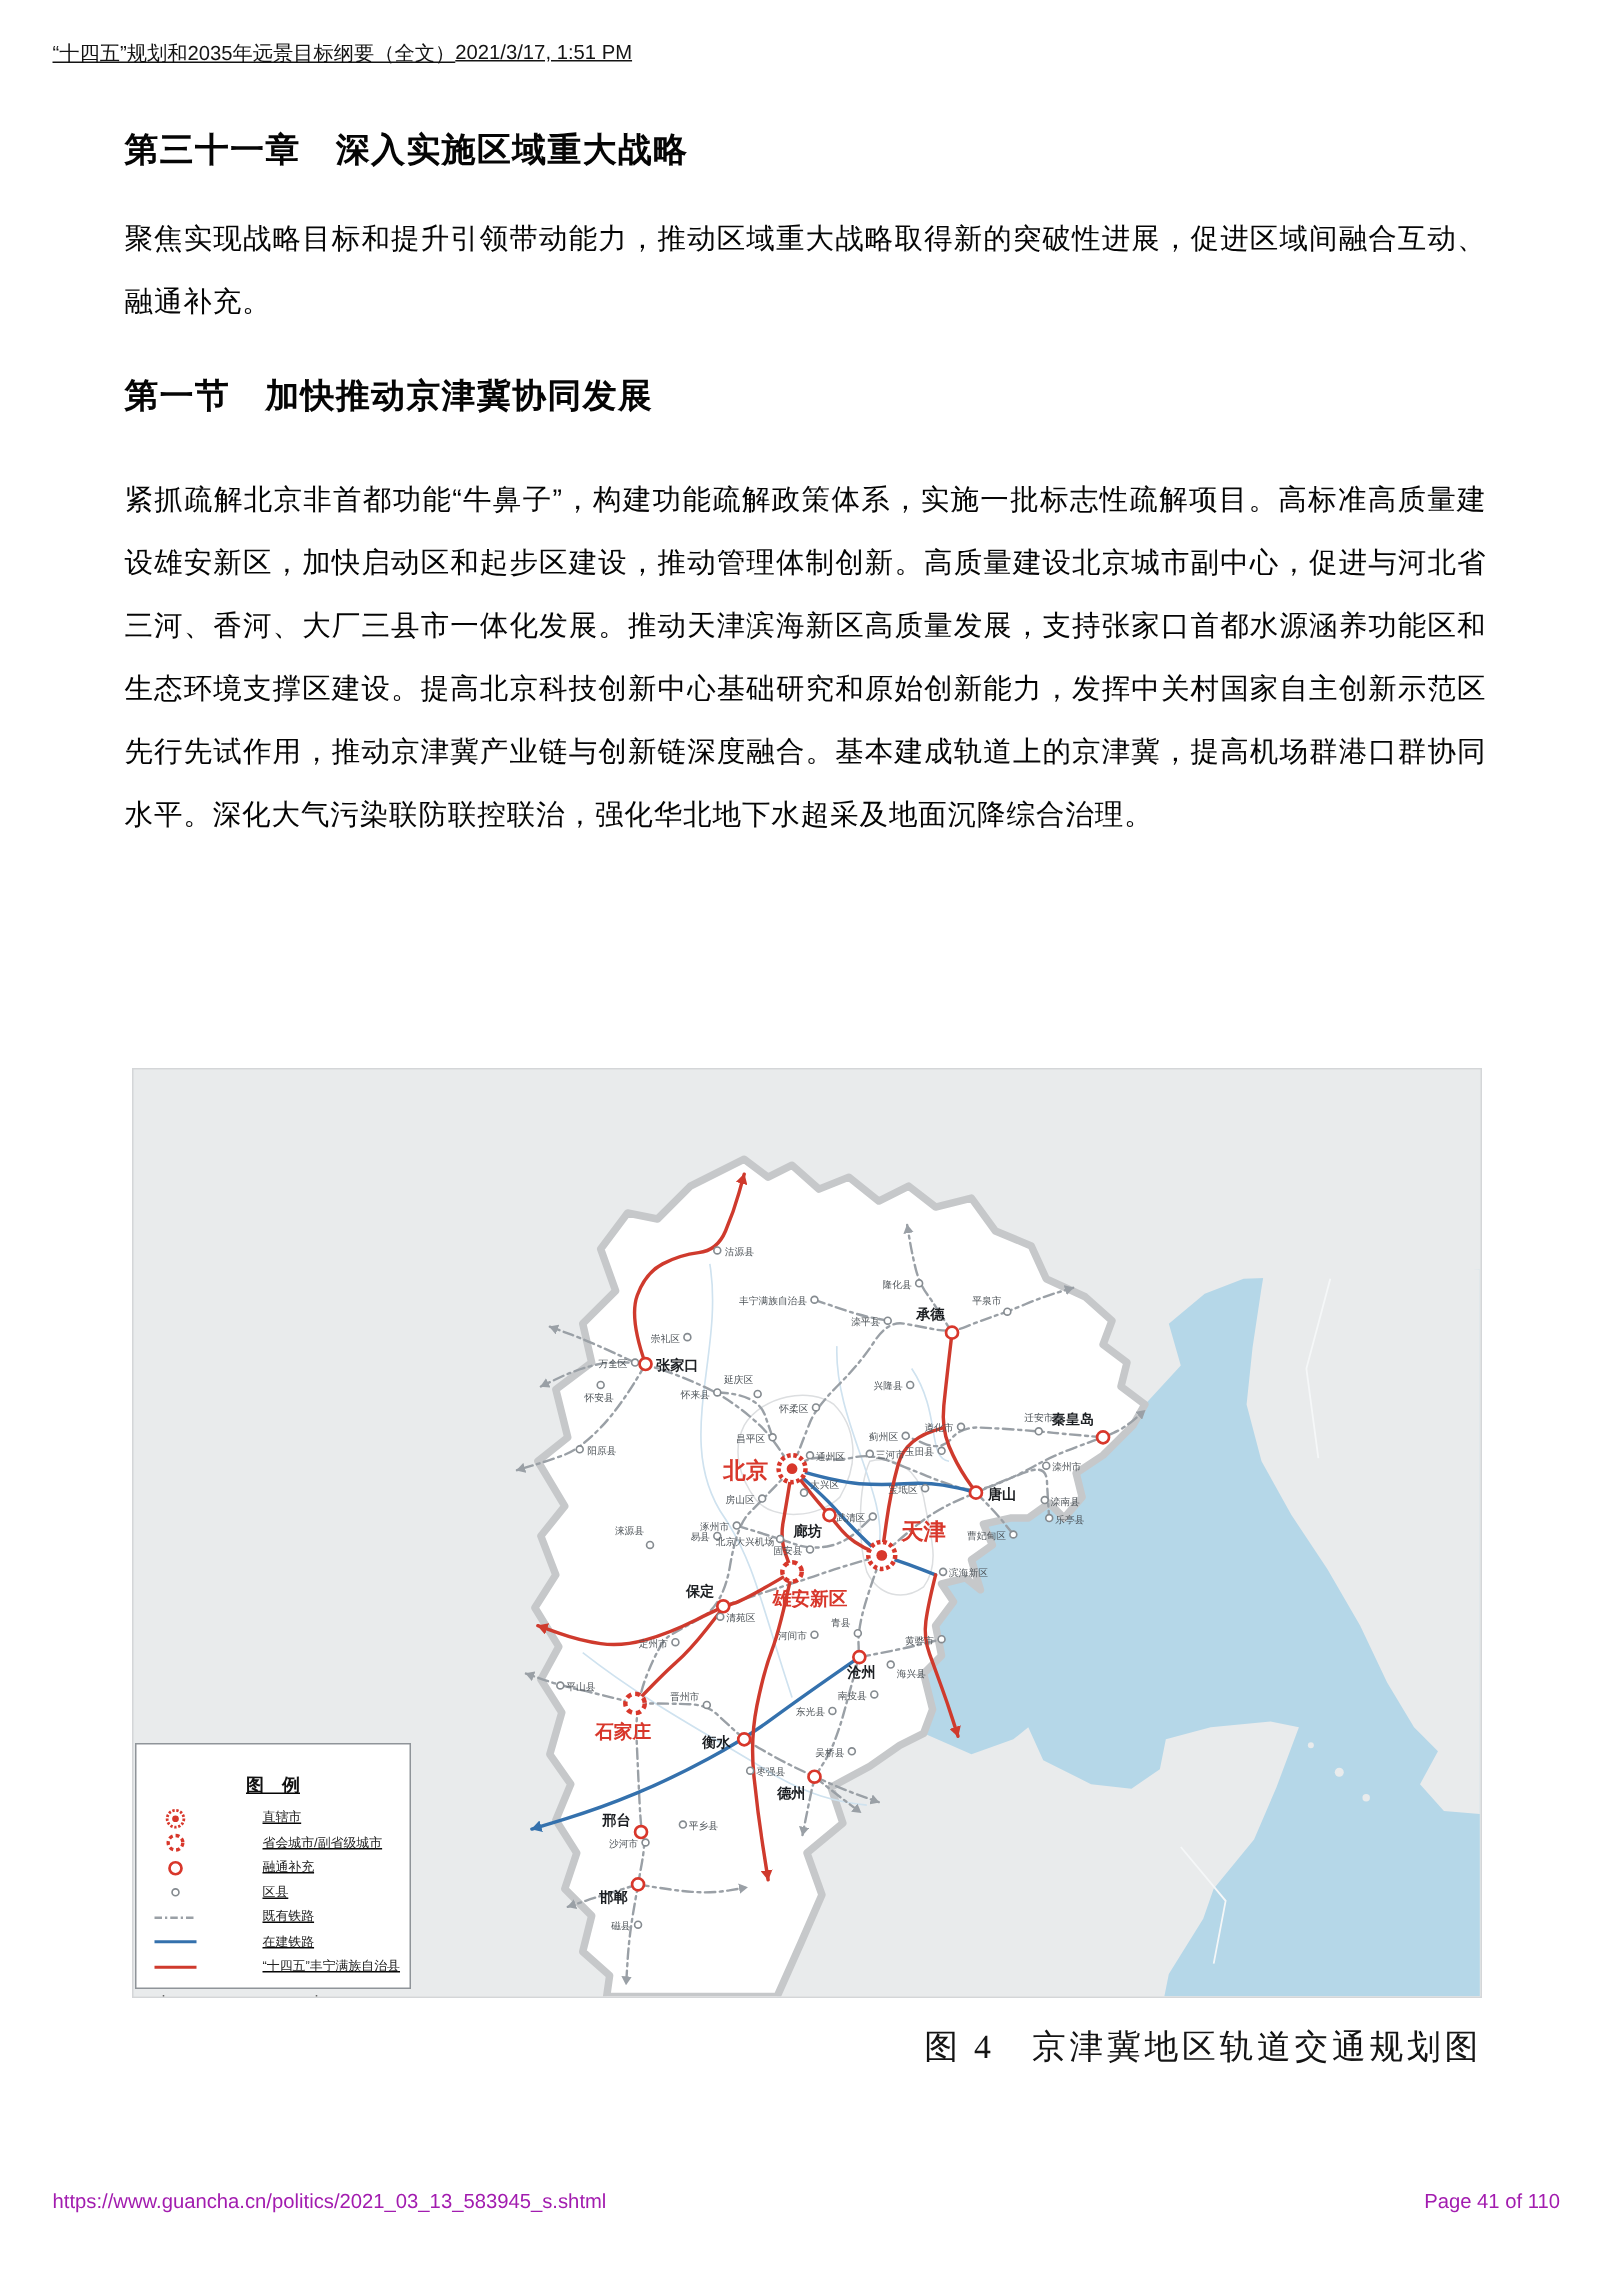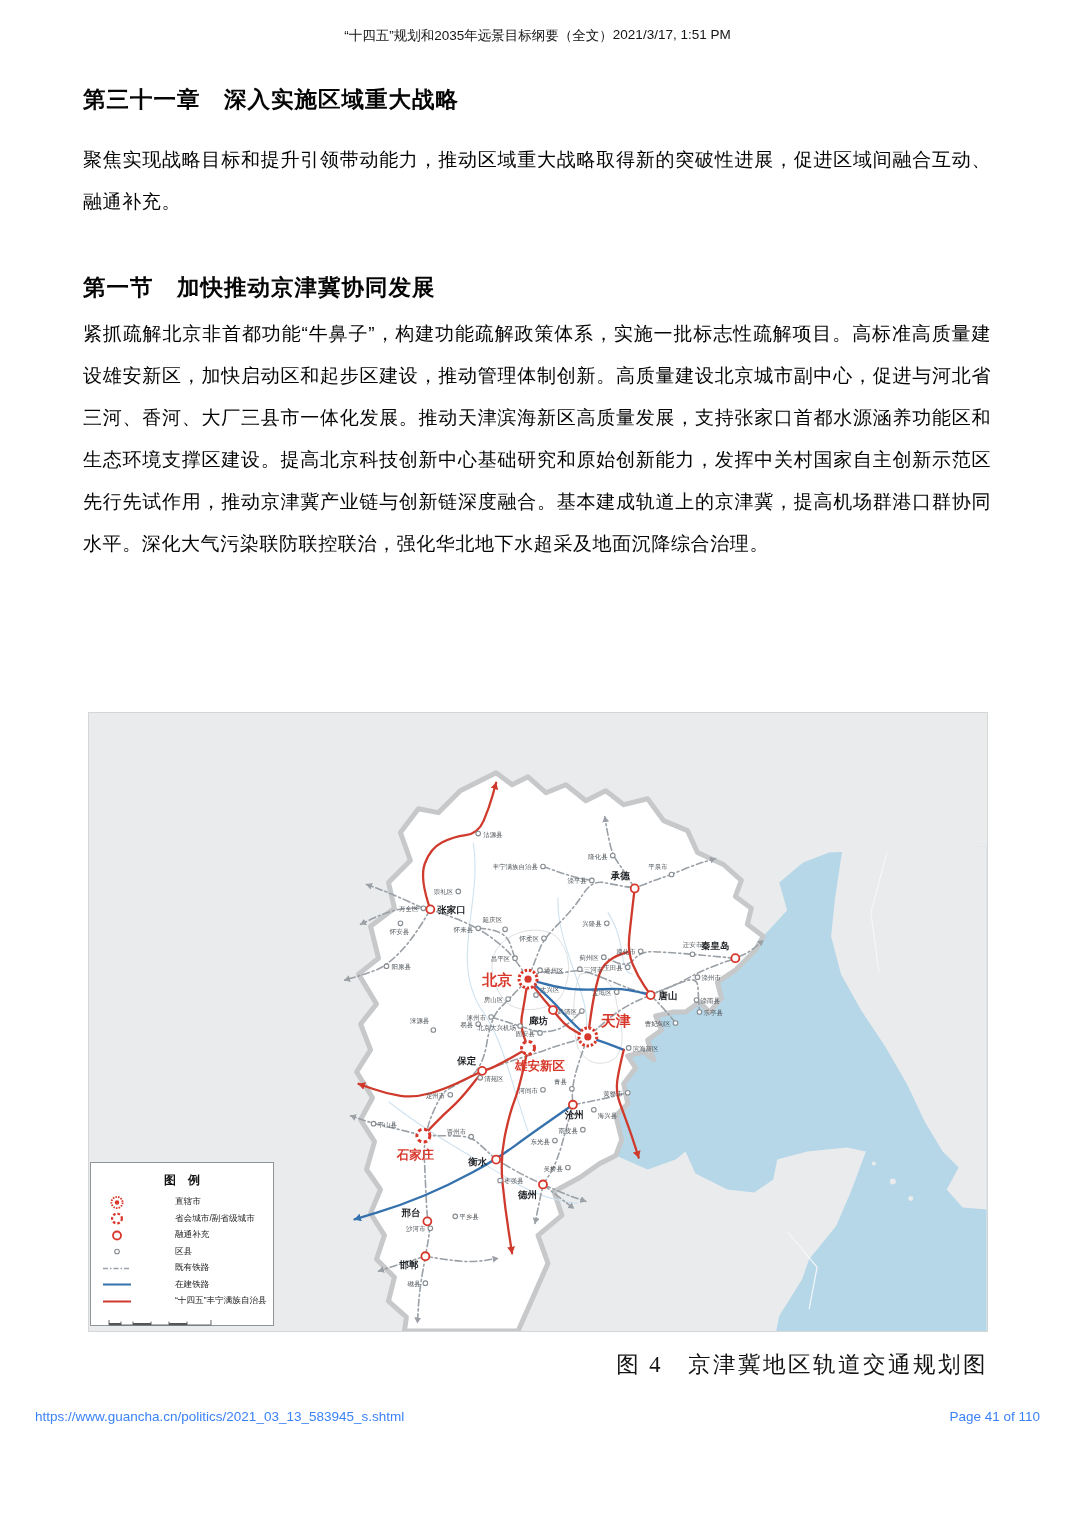--- a/index.html
+++ b/index.html
@@ -1,46 +1,46 @@
 <!DOCTYPE html>
 <html><head>
 <meta charset="utf-8">
 <style>
   html,body{margin:0;padding:0;}
   body{
     width:1074px;height:1520px;position:relative;background:#ffffff;
     font-family:"Liberation Sans", sans-serif;color:#050505;overflow:hidden;
   }
-  .hdr{position:absolute;top:27px;left:35px;right:34px;display:flex;justify-content:center;
-       font-size:13.5px;color:#141414;}
+  .hdr{position:absolute;top:27px;left:35px;right:34px;display:flex;justify-content:flex-start;
+       font-size:13.5px;color:#141414;text-decoration:underline;}
   .chapter-h{position:absolute;top:84px;left:83px;width:907px;font-size:22.5px;font-weight:bold;letter-spacing:1px;}
-  .section-h{position:absolute;top:272px;left:83px;width:907px;font-size:22.5px;font-weight:bold;letter-spacing:1px;}
+  .section-h{position:absolute;top:248px;left:83px;width:907px;font-size:22.5px;font-weight:bold;letter-spacing:1px;}
   .para{position:absolute;left:83px;width:908px;font-size:19px;line-height:42px;text-align:justify;letter-spacing:0.6px;}
   .p1{top:139px;}
   .p2{top:313px;}
   .map-wrap{position:absolute;left:88px;top:712px;width:900px;height:620px;border:1px solid #d4d6d8;
             background:#e9ebec;box-sizing:border-box;overflow:hidden;}
   .map-wrap svg.mainmap{display:block;width:898px;height:618px;}
   
   text{font-family:"Liberation Sans", sans-serif;}
   .lbl-municipality{font-size:15px;font-weight:bold;fill:#d8372b;}
   .lbl-capital{font-size:12.5px;font-weight:bold;fill:#d8372b;}
   .lbl-prefecture{font-size:9.5px;font-weight:bold;fill:#1b1e22;}
   .lbl-county{font-size:6.5px;fill:#4d5358;}
   .legend{position:absolute;left:1px;top:449px;width:184px;height:164px;background:#ffffff;
-          border:1px solid #8f9499;box-sizing:border-box;padding:9px 8px 4px 8px;}
+          border:1px solid #8f9499;box-sizing:border-box;padding:19px 8px 4px 8px;text-decoration:underline;}
   .legend-title{text-align:center;font-size:12px;font-weight:bold;color:#111;margin-bottom:5px;}
   .legend-row{display:flex;align-items:center;height:16.5px;gap:40px;}
   .legend-ic{width:36px;flex:0 0 36px;display:flex;justify-content:center;}
   .legend-lb{font-size:8.6px;color:#222;white-space:nowrap;}
   .scalebar{margin:7px 0 0 8px;}
   .caption{position:absolute;top:1349px;left:88px;width:900px;text-align:right;
            font-family:"Liberation Serif", serif;font-size:22.5px;color:#141414;letter-spacing:2.5px;}
-  .ftr{position:absolute;top:1409px;left:35px;right:34px;display:flex;justify-content:space-between;
-       font-size:13.5px;color:#3b82f6;}
+  .ftr{position:absolute;top:1460px;left:35px;right:34px;display:flex;justify-content:space-between;
+       font-size:13.5px;color:#a21caf;}
 </style>
 </head>
 <body>
 
 <div class="hdr">
   <span>“十四五”规划和2035年远景目标纲要（全文）</span>
   <span>2021/3/17, 1:51 PM</span>
 </div>
 
 <div class="chapter-h">第三十一章　深入实施区域重大战略</div>

